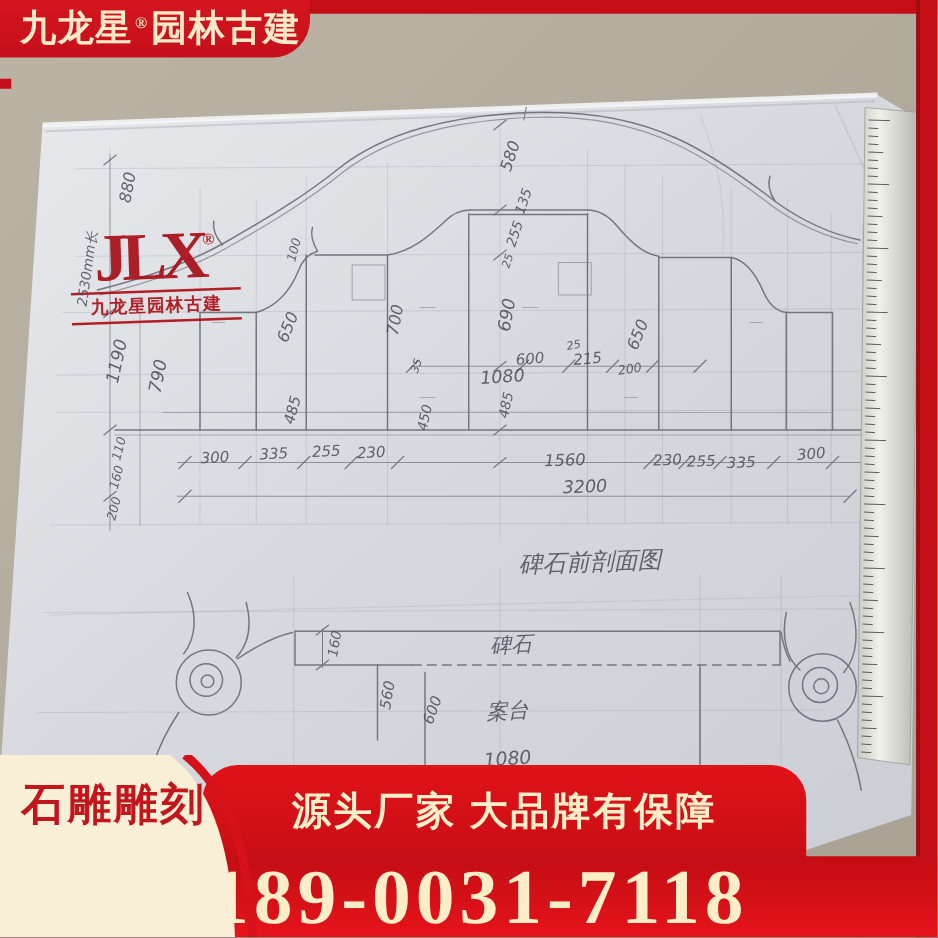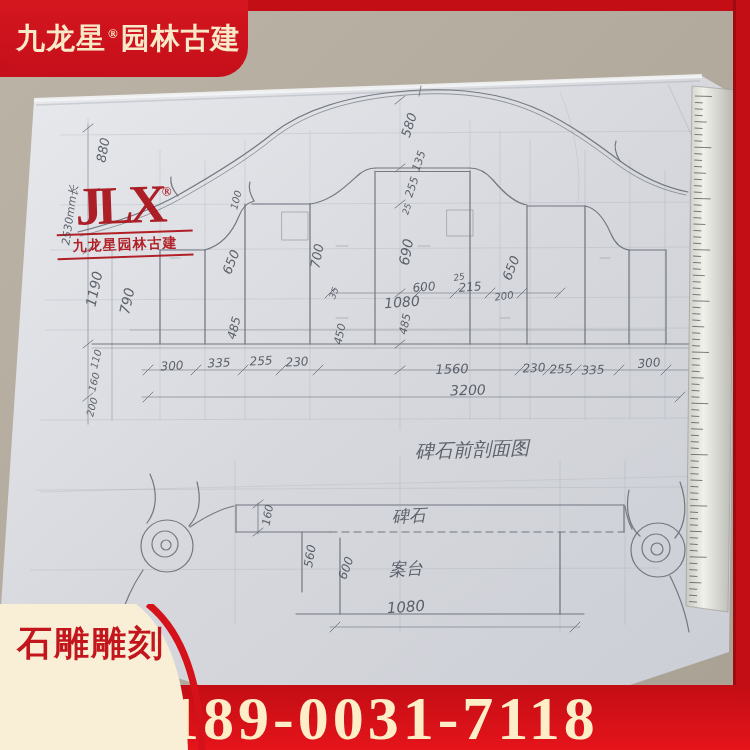--- a/index.html
+++ b/index.html
@@ -5,21 +5,21 @@
   html,body{margin:0;padding:0;background:#888;}
   .stage{position:relative;width:750px;height:750px;overflow:hidden;
          background:linear-gradient(135deg,#bab3a6 0%,#b2ab9e 45%,#a8a194 100%);
          font-family:"Liberation Sans",sans-serif;}
   
   svg.scene{position:absolute;left:0;top:0;z-index:1;}
   
   .top-strip{position:absolute;left:0;top:0;width:750px;height:11px;background:#c30e16;z-index:6;}
   .right-strip{position:absolute;top:0;right:0;width:14px;height:750px;background:#c30e16;border-left:3px solid #9e0b11;z-index:6;}
   
-  .brand{position:absolute;left:0;top:0;width:248px;height:77px;background:linear-gradient(180deg,#d4161f,#c50f1a);
+  .brand{position:absolute;left:0;top:0;width:248px;height:46px;background:linear-gradient(180deg,#d4161f,#c50f1a);
          border-radius:0 0 30px 0;z-index:7;display:flex;align-items:center;padding-left:16px;box-sizing:border-box;}
   .brand .txt{color:#f8e9c8;font-family:"Liberation Serif",serif;font-weight:bold;font-size:29px;letter-spacing:1px;white-space:nowrap;}
   .brand .txt sup{font-size:13px;vertical-align:10px;margin:0 2px;}
   .brand-notch{position:absolute;left:0;top:63px;width:9px;height:8px;background:#c50f1a;z-index:7;}
   
   .stamp{position:absolute;left:56px;top:168px;width:136px;z-index:2;text-align:center;transform:rotate(-2deg);}
   .mono{display:block;font-family:"Liberation Serif",serif;font-weight:bold;font-size:54px;line-height:50px;
         color:#a81118;letter-spacing:-5px;opacity:.93;}
   .mono sup{font-size:13px;letter-spacing:0;vertical-align:26px;}
   .cap{display:block;margin-top:2px;font-size:14px;font-weight:bold;color:#ad1218;border-top:2px solid #ad1218;
@@ -319,20 +319,23 @@
     </div>
 
   <div class="top-strip"></div>
   <div class="right-strip"></div>
 
   <div class="brand">
     <span class="txt"><span>九龙星</span><sup>®</sup><span>园林古建</span></span>
   </div>
   <div class="brand-notch"></div>
 
+  <div class="band-upper">
+    <span class="slogan">源头厂家 大品牌有保障</span>
+  </div>
   <div class="band-lower">
     <span class="phone">189-0031-7118</span>
   </div>
 
   <div class="card">
     <svg width="210" height="146" viewBox="0 0 210 146">
       <path d="M0,0 L136,0 Q184,36 188,146 L0,146 Z" fill="#f9efd7"></path>
       <path d="M148,0 Q198,40 202,146" fill="none" stroke="#d5121a" stroke-width="7"></path>
     </svg>
     <div class="f1">石雕雕刻</div>

